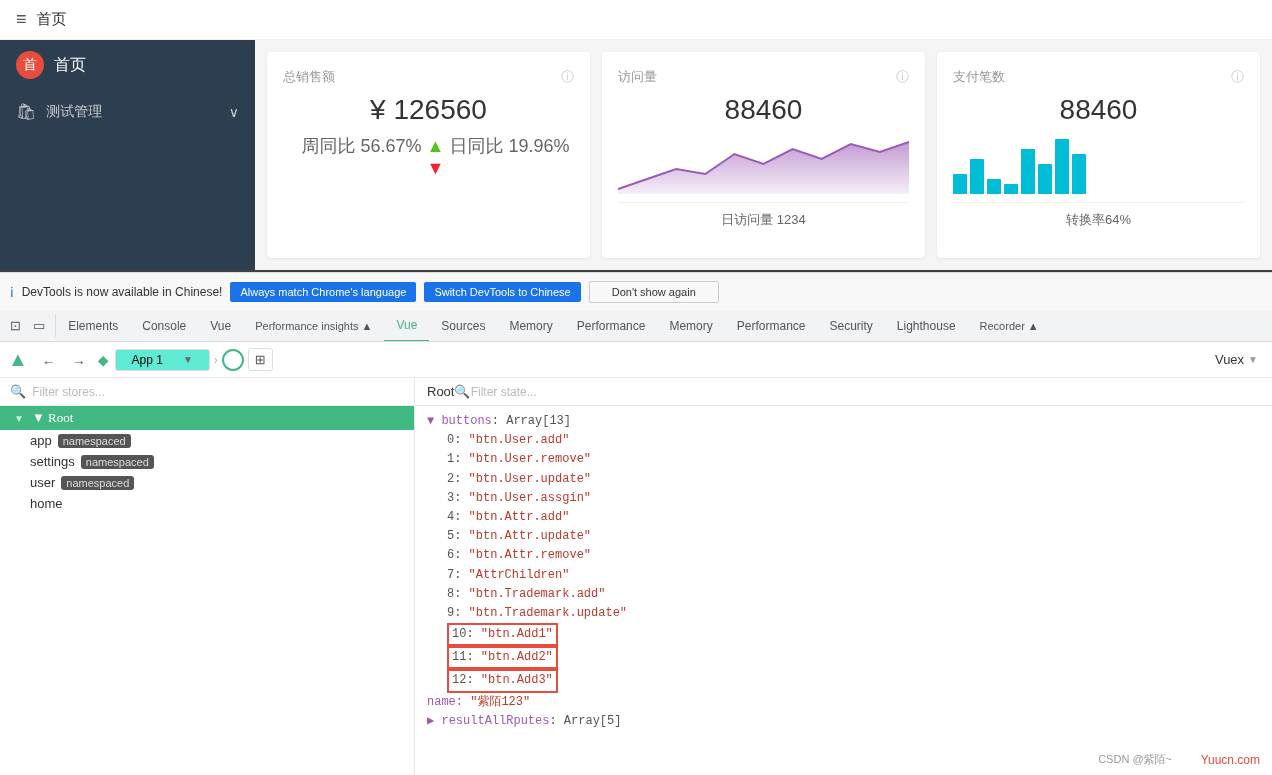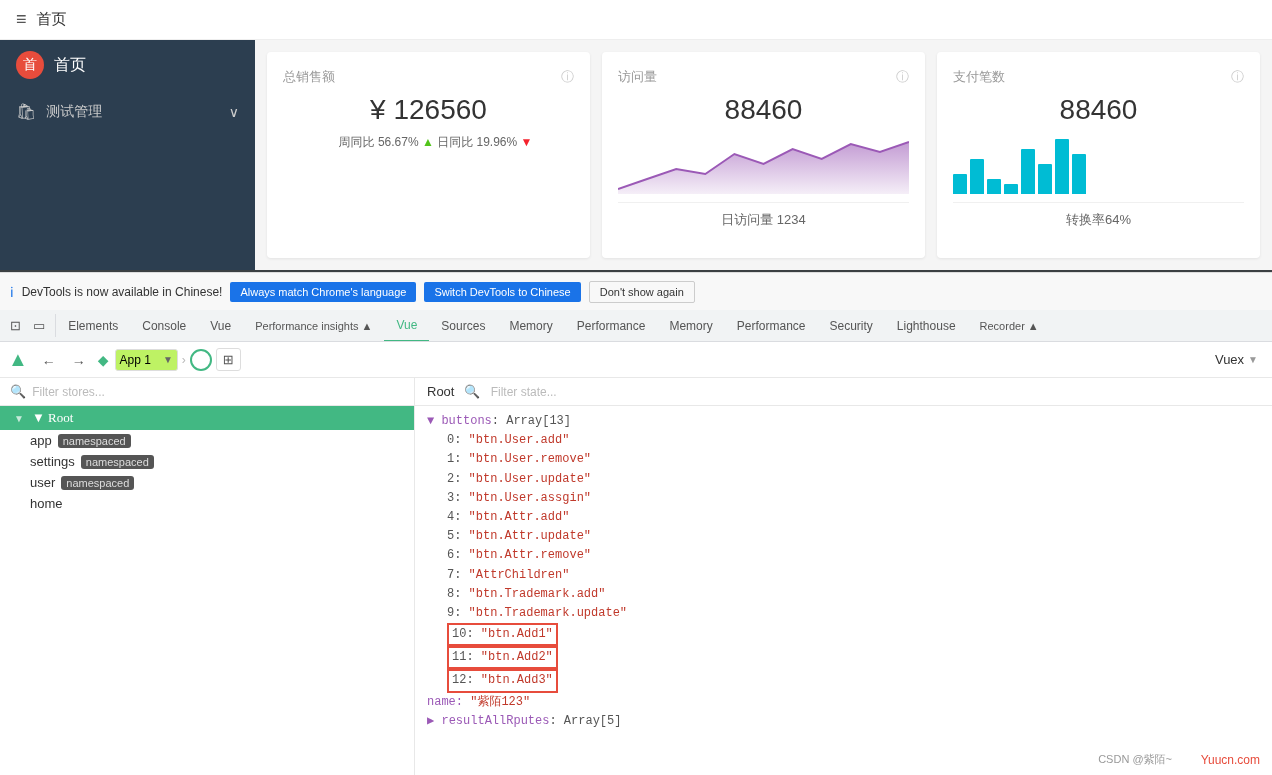--- a/index.html
+++ b/index.html
@@ -15,48 +15,48 @@
     .sidebar-title { font-size: 16px; color: #fff; }
     .sidebar-menu-item { display: flex; align-items: center; gap: 10px; padding: 12px 16px; color: #ccc; font-size: 14px; cursor: pointer; }
     .sidebar-menu-item .icon { font-size: 16px; }
     .sidebar-menu-item .arrow { margin-left: auto; }
     .page-header { display: flex; align-items: center; gap: 10px; padding: 8px 16px; background: #fff; border-bottom: 1px solid #eee; height: 40px; }
     .hamburger { font-size: 18px; color: #555; cursor: pointer; }
     .page-title-text { font-size: 15px; color: #333; }
     .card { background: #fff; border-radius: 4px; padding: 16px; flex: 1; box-shadow: 0 1px 3px rgba(0,0,0,0.08); }
     .card-title { font-size: 13px; color: #999; margin-bottom: 8px; display: flex; justify-content: space-between; align-items: center; }
     .card-value { font-size: 28px; font-weight: 500; color: #333; margin-bottom: 8px; }
-    .card-subtext { font-size: 12px; color: #666; margin-left: 14px; }
+    .card-subtext { font-size: 18px; color: #666; margin-left: 14px; }
     .up-arrow { color: #52c41a; }
     .down-arrow { color: #f5222d; }
     .card-chart-area { height: 60px; display: flex; align-items: flex-end; margin: 8px 0; }
     .card-footer { font-size: 13px; color: #666; border-top: 1px solid #f0f0f0; padding-top: 8px; margin-top: 8px; }
     .info-icon { color: #ccc; font-size: 13px; cursor: pointer; }
 
     
     .devtools-notif { background: #f8f8f8; border-top: 1px solid #ddd; display: flex; align-items: center; padding: 6px 10px; gap: 8px; font-size: 12px; color: #333; height: 38px; }
     .notif-info-icon { color: #1a73e8; font-size: 14px; }
     .notif-text { font-size: 12px; color: #333; }
     .btn-blue { background: #1a73e8; color: #fff; border: none; border-radius: 2px; padding: 4px 10px; font-size: 11px; cursor: pointer; white-space: nowrap; }
-    .btn-dismiss { background: transparent; border: 1px solid #ccc; border-radius: 2px; padding: 4px 10px; font-size: 11px; cursor: pointer; color: #333; }
+    .btn-dismiss { background: transparent; border: 1px solid #ccc; border-radius: 2px; padding: 4px 22px; font-size: 11px; cursor: pointer; color: #333; }
 
     
     .devtools-tabs { display: flex; align-items: center; background: #f1f3f4; border-bottom: 1px solid #dadce0; height: 32px; overflow: hidden; }
     .devtools-icons { display: flex; align-items: center; padding: 0 6px; border-right: 1px solid #dadce0; gap: 4px; }
     .devtools-icon-btn { background: none; border: none; cursor: pointer; padding: 4px; color: #555; font-size: 13px; display: flex; align-items: center; }
     .tab-item { padding: 0 12px; font-size: 12px; color: #555; cursor: pointer; height: 32px; display: flex; align-items: center; white-space: nowrap; position: relative; }
     .tab-item.active { color: #1a73e8; border-bottom: 2px solid #1a73e8; }
     .tab-item.vue-tab { color: #42b883; border-bottom: 2px solid #42b883; }
 
     
     .devtools-vue-bar { display: flex; align-items: center; background: #fff; border-bottom: 1px solid #e8e8e8; height: 36px; padding: 0 8px; gap: 4px; }
     .vue-logo { color: #42b883; font-size: 18px; font-weight: bold; margin-right: 4px; }
     .vue-nav-btn { background: none; border: none; cursor: pointer; padding: 4px 6px; color: #555; font-size: 14px; display: flex; align-items: center; }
     .vue-nav-btn:disabled { color: #bbb; cursor: default; }
-    .vue-app-selector { background: #bef264; border: 1px solid #ddd; border-radius: 3px; padding: 3px 4px; font-size: 12px; cursor: pointer; display: flex; align-items: center; gap: 12px; }
+    .vue-app-selector { background: #5eead4; border: 1px solid #ddd; border-radius: 3px; padding: 3px 16px; font-size: 12px; cursor: pointer; display: flex; align-items: center; gap: 20px; }
     .vue-circle-btn { width: 22px; height: 22px; border-radius: 50%; border: 2px solid #42b883; background: none; cursor: pointer; display: flex; align-items: center; justify-content: center; }
     .vue-grid-btn { background: none; border: 1px solid #ddd; border-radius: 3px; padding: 3px 6px; cursor: pointer; font-size: 13px; color: #555; }
     .vuex-selector { background: none; border: none; font-size: 13px; color: #333; cursor: pointer; display: flex; align-items: center; gap: 4px; padding: 3px 6px; }
     .vuex-arrow { font-size: 10px; color: #999; }
 
     
     .devtools-panel { display: flex; flex: 1; background: #fff; overflow: hidden; }
 
     
     .stores-panel { width: 415px; border-right: 1px solid #e8e8e8; display: flex; flex-direction: column; overflow: hidden; }
@@ -70,21 +70,21 @@
     .tree-item.selected { background: #42b883; color: #fff; }
     .tree-chevron { font-size: 10px; color: #999; margin-right: 2px; }
     .tree-item.selected .tree-chevron { color: rgba(255,255,255,0.7); }
     .tree-label { font-size: 13px; font-family: Liberation Serif, serif; }
     .tree-item.selected .tree-label { color: #fff; }
     .badge { background: #555; color: #ddd; border-radius: 3px; padding: 1px 5px; font-size: 11px; text-align: center; }
     .sub-item { padding: 3px 10px 3px 30px; font-size: 13px; cursor: pointer; display: flex; align-items: center; gap: 6px; color: #333; }
 
     
     .state-panel { flex: 1; display: flex; flex-direction: column; overflow: hidden; }
-    .state-header { display: flex; align-items: center; padding: 6px 12px; border-bottom: 1px solid #e8e8e8; gap: 10px; }
+    .state-header { display: flex; align-items: center; padding: 6px 12px; border-bottom: 1px solid #e8e8e8; }
     .state-root-label { font-size: 13px; color: #333; font-weight: 500; }
     .state-filter-icon { color: #999; font-size: 13px; }
     .state-filter-input { border: none; outline: none; font-size: 12px; color: #333; flex: 1; background: transparent; }
     .state-filter-input::placeholder { color: #bbb; }
 
     .state-content { flex: 1; overflow: auto; padding: 6px 12px; font-family: 'Courier New', monospace; font-size: 12px; }
     .code-line { line-height: 1.6; display: block; white-space: pre; }
 
     
     .attribution { position: absolute; bottom: 8px; right: 12px; font-size: 12px; color: #e74c3c; font-weight: 500; }

